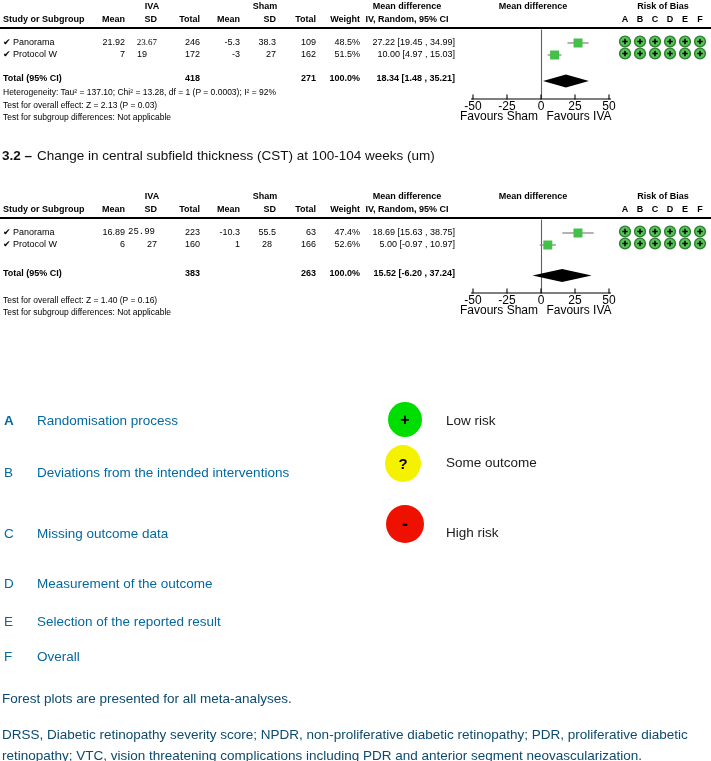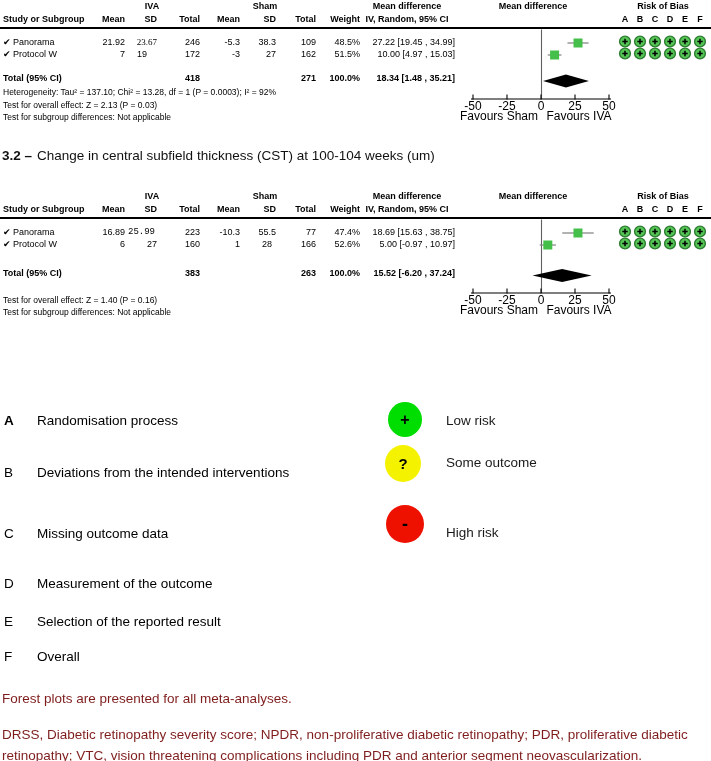--- a/index.html
+++ b/index.html
@@ -8,27 +8,27 @@
   .abs{position:absolute;white-space:nowrap;color:#000;}
   .fs9{font-size:9px;line-height:10px;}
   .fs85{font-size:8.5px;line-height:10px;}
   .fs8{font-size:12px;line-height:9px;}
   .b{font-weight:bold;}
   .ctr{transform:translateX(-50%);}
   .fsec{position:absolute;left:0;width:711px;height:140px;}
   .heading{position:absolute;left:2px;top:148px;font-size:13.5px;color:#111;}
   .heading .hl{font-weight:bold;}
   .heading .ht{margin-left:5px;}
-  .lg-row{position:absolute;left:4px;font-size:13.5px;line-height:17px;color:#000000;white-space:nowrap;}
+  .lg-row{position:absolute;left:4px;font-size:13.5px;line-height:17px;color:#0369a1;white-space:nowrap;}
   .lg-letter{display:inline-block;width:33px;}
   .risk-circle{position:absolute;border-radius:50%;display:flex;align-items:center;justify-content:center;
                color:#000;font-weight:bold;}
   .risk-label{position:absolute;left:446px;font-size:13.5px;line-height:19px;color:#1a1a1a;
               width:95px;white-space:normal;}
-  .ftext{position:absolute;left:2px;font-size:13.5px;line-height:21px;color:#7f1d1d;
+  .ftext{position:absolute;left:2px;font-size:13.5px;line-height:21px;color:#0c4a6e;
          white-space:normal;width:710px;}
 </style>
 </head>
 <body>
 
 <div class="fsec" style="top:0">
     <span class="abs fs9 b ctr" style="left: 152px; top: 1px;">IVA</span>
     <span class="abs fs9 b ctr" style="left: 265px; top: 1px;">Sham</span>
     <span class="abs fs9 b ctr" style="left: 407px; top: 1px;">Mean difference</span>
     <span class="abs fs9 b ctr" style="left: 533px; top: 1px;">Mean difference</span>
@@ -147,21 +147,21 @@
     <span class="abs fs9 b ctr" style="left: 670px; top: 14px;">D</span>
     <span class="abs fs9 b ctr" style="left: 685px; top: 14px;">E</span>
     <span class="abs fs9 b ctr" style="left: 700px; top: 14px;">F</span>
     <div class="abs" style="left: 0px; top: 27px; width: 711px; height: 1.5px; background: rgb(0, 0, 0);"></div>
     <span class="abs fs9" style="left: 3px; top: 37px;">✔ Panorama</span>
     <span class="abs fs9" style="right: 586px; top: 37px;">16.89</span>
     <span class="abs fs9" style="right: 556px; top: 37px; font-family: Liberation Mono, monospace;">25.99</span>
     <span class="abs fs9" style="right: 511px; top: 37px;">223</span>
     <span class="abs fs9" style="right: 471px; top: 37px;">-10.3</span>
     <span class="abs fs9" style="right: 435px; top: 37px;">55.5</span>
-    <span class="abs fs9" style="right: 395px; top: 37px;">77</span>
+    <span class="abs fs9" style="right: 395px; top: 37px;">63</span>
     <span class="abs fs9" style="right: 351px; top: 37px;">47.4%</span>
     <span class="abs fs9" style="right: 256px; top: 37px;">18.69 [15.63 , 38.75]</span>
     <span class="abs fs9" style="left: 3px; top: 49px;">✔ Protocol W</span>
     <span class="abs fs9" style="right: 586px; top: 49px;">6</span>
     <span class="abs fs9" style="right: 554px; top: 49px;">27</span>
     <span class="abs fs9" style="right: 511px; top: 49px;">160</span>
     <span class="abs fs9" style="right: 471px; top: 49px;">1</span>
     <span class="abs fs9" style="right: 439px; top: 49px; margin-left: 20px;">28</span>
     <span class="abs fs9" style="right: 395px; top: 49px;">166</span>
     <span class="abs fs9" style="right: 351px; top: 49px;">52.6%</span>

